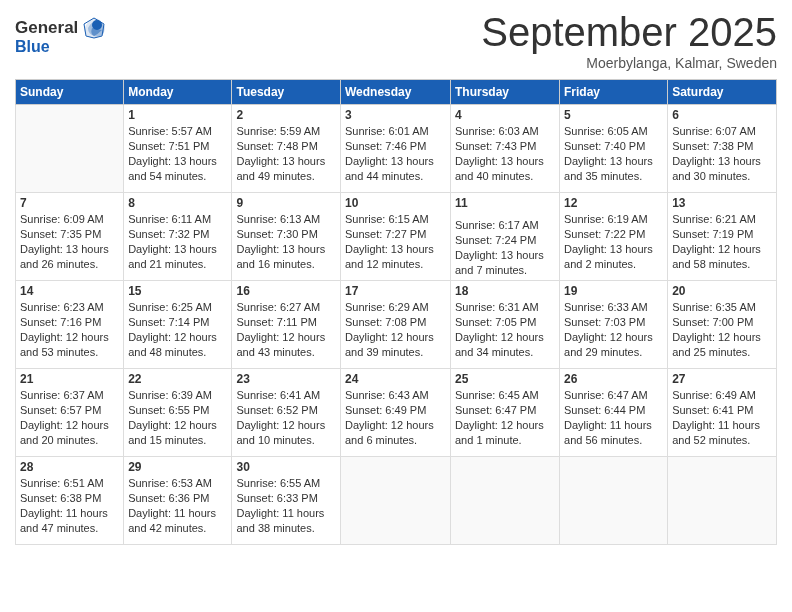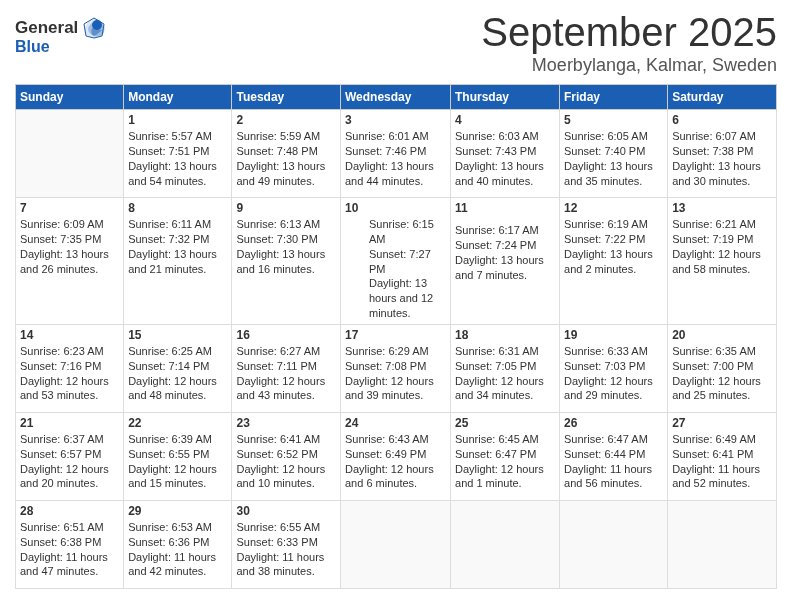--- a/index.html
+++ b/index.html
@@ -34,21 +34,21 @@
     }
     .title-block {
       text-align: right;
     }
     .month-title {
       font-size: 40px;
       color: #333;
       font-weight: normal;
     }
     .subtitle {
-      font-size: 18px;
+      font-size: 14px;
       color: #555;
     }
     .calendar {
       width: 100%;
       border-collapse: collapse;
       font-size: 10px;
     }
     .calendar thead tr th {
       background: #1a5fb4;
       color: #fff;
@@ -174,21 +174,21 @@
 Daylight: 13 hours and 21 minutes.</div>
           </td>
           <td>
             <span class="day-number">9</span>
             <div class="day-info" style="white-space: pre-line;">Sunrise: 6:13 AM
 Sunset: 7:30 PM
 Daylight: 13 hours and 16 minutes.</div>
           </td>
           <td>
             <span class="day-number">10</span>
-            <div class="day-info" style="white-space: pre-line; margin-left: 24px;">Sunrise: 6:15 AM
+            <div class="day-info" style="white-space: pre-line;">Sunrise: 6:15 AM
 Sunset: 7:27 PM
 Daylight: 13 hours and 12 minutes.</div>
           </td>
           <td>
             <span class="day-number">11</span>
             <div class="day-info" style="white-space: pre-line; margin-top: 8px;">Sunrise: 6:17 AM
 Sunset: 7:24 PM
 Daylight: 13 hours and 7 minutes.</div>
           </td>
           <td>

